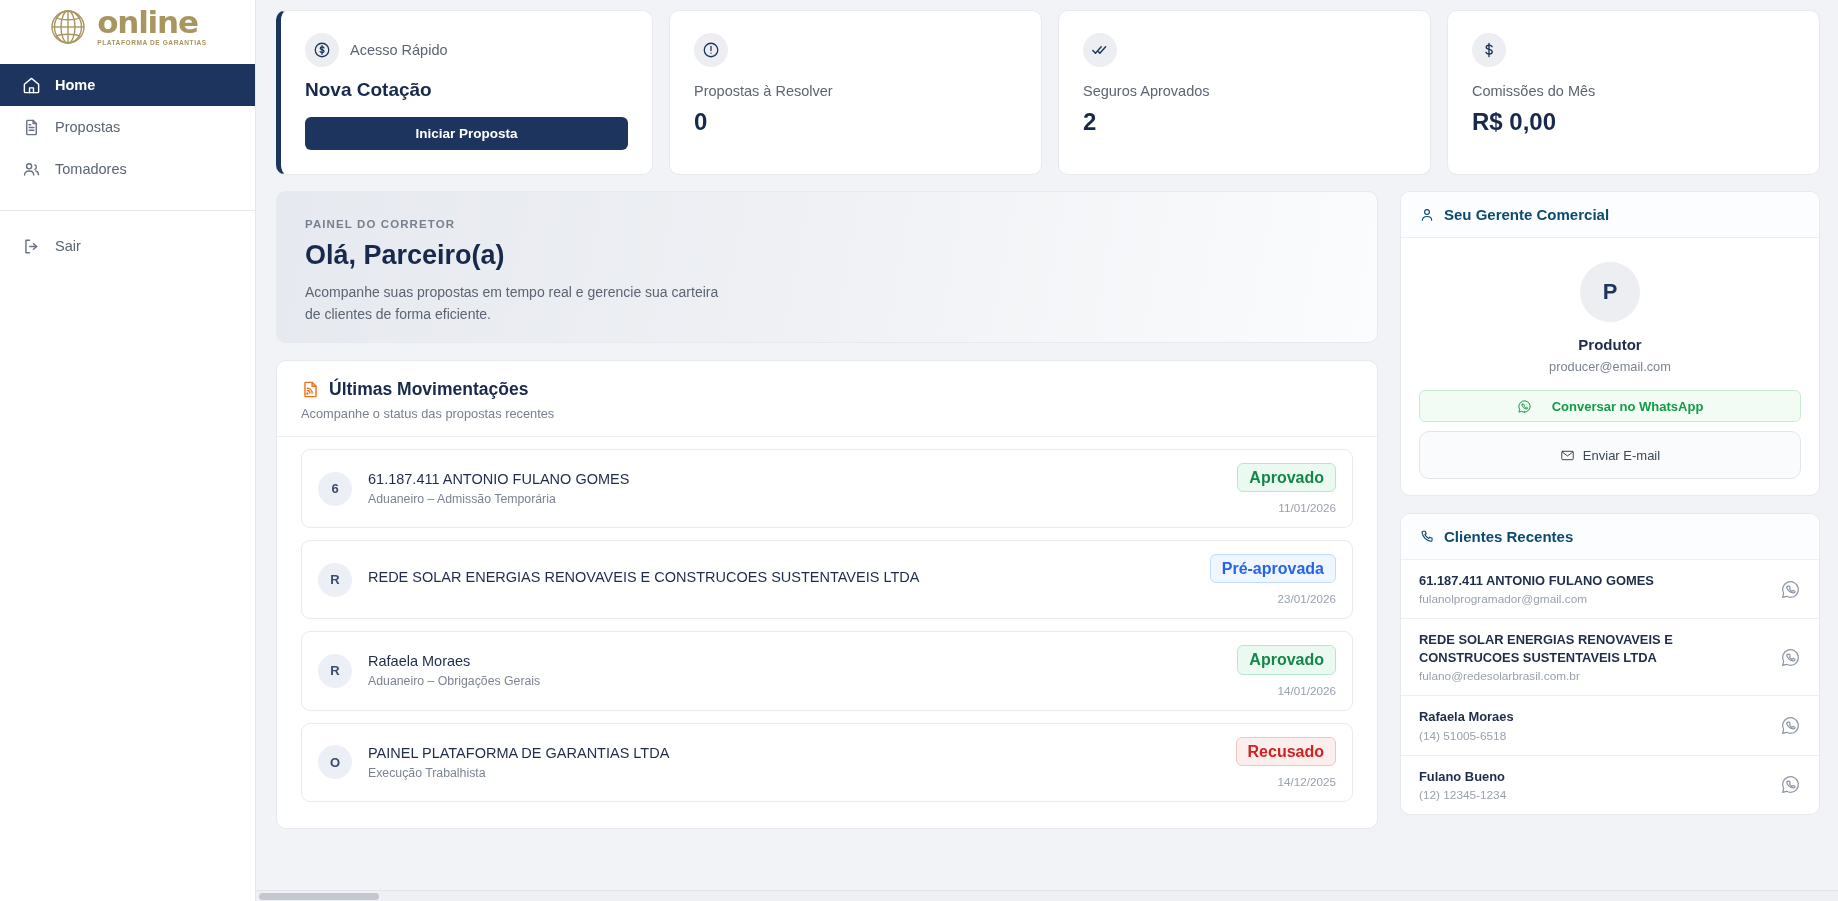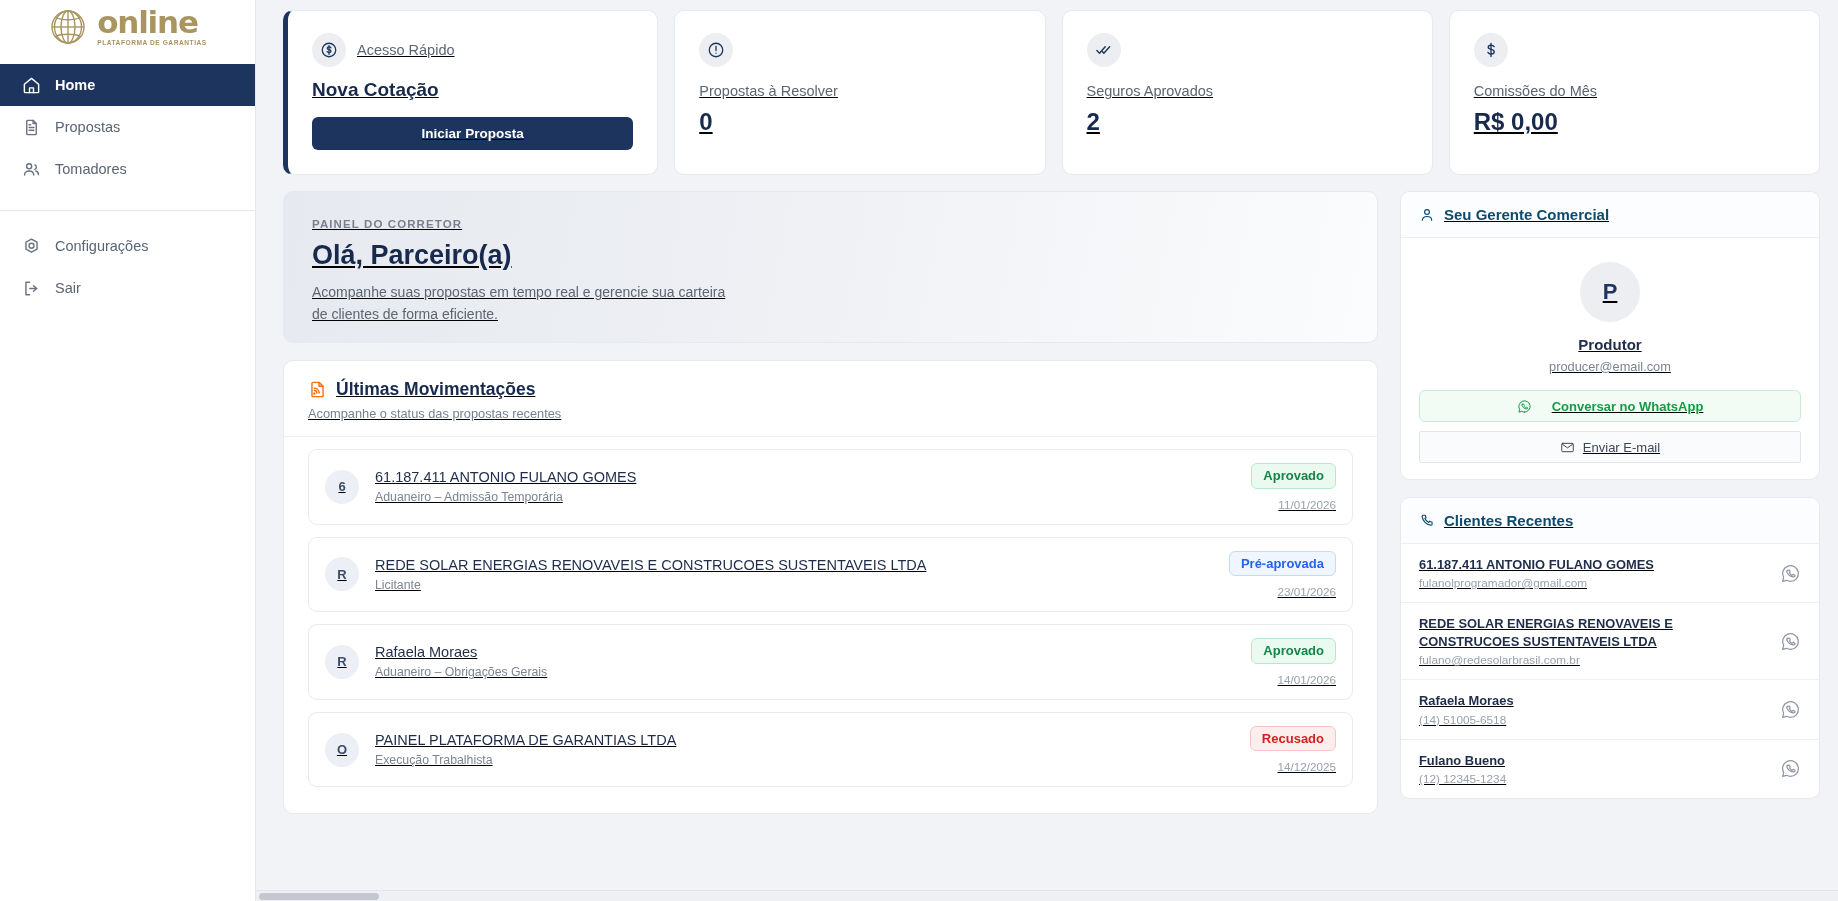--- a/index.html
+++ b/index.html
@@ -47,23 +47,22 @@
   .nav-item.active {
     background: #1d355e; color: #ffffff; font-weight: 700;
   }
   .nav-item.active .ico { stroke: #ffffff; }
   .nav-item:not(.active) .ico { stroke: #6b7380; }
   .nav-sep { height: 1px; background: #e4e7ec; margin: 20px 0 14px; }
 
   
   .main {
     flex: 1; height: 901px; overflow: hidden;
-    padding: 10px 18px 0 27px;
+    padding: 10px 18px 0 20px;
     background: #f1f3f6;
-    text-decoration: underline;
   }
 
   
   .stats { display: flex; gap: 16px; }
   .stat-card {
     background: #ffffff; border: 1px solid #e6e9ee; border-radius: 10px;
     height: 165px; flex: 1 1 0; padding: 22px 24px; position: relative;
     overflow: hidden;
   }
   .stat-card.accent { border-left: 5px solid #1d355e; }
@@ -125,21 +124,21 @@
     width: 34px; height: 34px; border-radius: 50%; flex: 0 0 34px;
     background: #eceff5; color: #3b4c6b;
     display: flex; align-items: center; justify-content: center;
     font-size: 13px; font-weight: 700;
   }
   .mv-main { flex: 1 1 auto; min-width: 0; }
   .mv-name { font-size: 14.5px; color: #1f2d4a; margin-bottom: 5px; }
   .mv-type { font-size: 12.3px; color: #7c8492; }
   .mv-right { text-align: right; flex: 0 0 auto; }
   .badge {
-    display: inline-block; font-size: 13px; font-weight: 600;
+    display: inline-block; font-size: 16px; font-weight: 600;
     padding: 4px 11px; border-radius: 6px; line-height: 1.2;
   }
   .badge.green { color: #14864a; background: #eafaf0; border: 1px solid #b7e7cb; }
   .badge.blue  { color: #2563eb; background: #eff6ff; border: 1px solid #bfdbfe; }
   .badge.red   { color: #d32020; background: #fdeeee; border: 1px solid #f6c3c3; }
   .mv-date { font-size: 11.7px; color: #9aa1ad; margin-top: 9px; }
 
   
   .card {
     background: #ffffff; border: 1px solid #e6e9ee; border-radius: 10px;
@@ -163,22 +162,22 @@
   .manager-email { font-size: 12.8px; color: #7c8492; margin-bottom: 16px; }
   .btn-wa {
     display: flex; align-items: center; justify-content: center; gap: 20px;
     width: 100%; height: 32px;
     background: #f2fcf5; border: 1px solid #c7ebd4; border-radius: 6px;
     color: #119c45; font-size: 13px; font-weight: 700; cursor: pointer;
     margin-bottom: 9px;
   }
   .btn-mail {
     display: flex; align-items: center; justify-content: center; gap: 8px;
-    width: 100%; height: 32px;
-    background: #fafbfc; border: 1px solid #e2e5ea; border-radius: 2px;
+    width: 100%; height: 48px;
+    background: #fafbfc; border: 1px solid #e2e5ea; border-radius: 10px;
     color: #3c4656; font-size: 13px; cursor: pointer;
   }
   .btn-wa svg, .btn-mail svg { width: 15px; height: 15px; }
 
   .client-row {
     display: flex; align-items: center; gap: 12px;
     padding: 12px 18px; border-bottom: 1px solid #edeff3; cursor: pointer;
   }
   .client-row:last-child { border-bottom: none; }
   .client-main { flex: 1 1 auto; min-width: 0; }
@@ -247,27 +246,20 @@
           <circle cx="9" cy="8" r="3.2"></circle>
           <path d="M3.2 19c0-3.2 2.6-5.2 5.8-5.2s5.8 2 5.8 5.2"></path>
           <path d="M16.2 6.2a3 3 0 0 1 0 5.6"></path>
           <path d="M17.5 13.9c2.1.5 3.3 2.3 3.3 4.6"></path>
         </svg>
         <span>Tomadores</span>
       </div>
 
       <div class="nav-sep"></div>
 
-      <div class="nav-item">
-        <svg class="ico" viewBox="0 0 24 24" fill="none" stroke-width="1.8" stroke-linecap="round" stroke-linejoin="round">
-          <path d="M12 2.8 19 6.6v8.8L12 19.2 5 15.4V6.6z"></path>
-          <circle cx="12" cy="11" r="3.1"></circle>
-        </svg>
-        <span>Configurações</span>
-      </div>
 
       <div class="nav-item">
         <svg class="ico" viewBox="0 0 24 24" fill="none" stroke-width="1.8" stroke-linecap="round" stroke-linejoin="round">
           <path d="M9.5 4H5v16h4.5"></path>
           <path d="M14.5 8.5 18.5 12l-4 3.5"></path>
           <path d="M18.5 12H9.8"></path>
         </svg>
         <span>Sair</span>
       </div>
 
@@ -365,21 +357,20 @@
               <div class="mv-right">
                 <span class="badge green">Aprovado</span>
                 <div class="mv-date">11/01/2026</div>
               </div>
             </div>
 
             <div class="mv-row">
               <div class="avatar-circle">R</div>
               <div class="mv-main">
                 <div class="mv-name">REDE SOLAR ENERGIAS RENOVAVEIS E CONSTRUCOES SUSTENTAVEIS LTDA</div>
-                <div class="mv-type">Licitante</div>
               </div>
               <div class="mv-right">
                 <span class="badge blue">Pré-aprovada</span>
                 <div class="mv-date">23/01/2026</div>
               </div>
             </div>
 
             <div class="mv-row">
               <div class="avatar-circle">R</div>
               <div class="mv-main">

